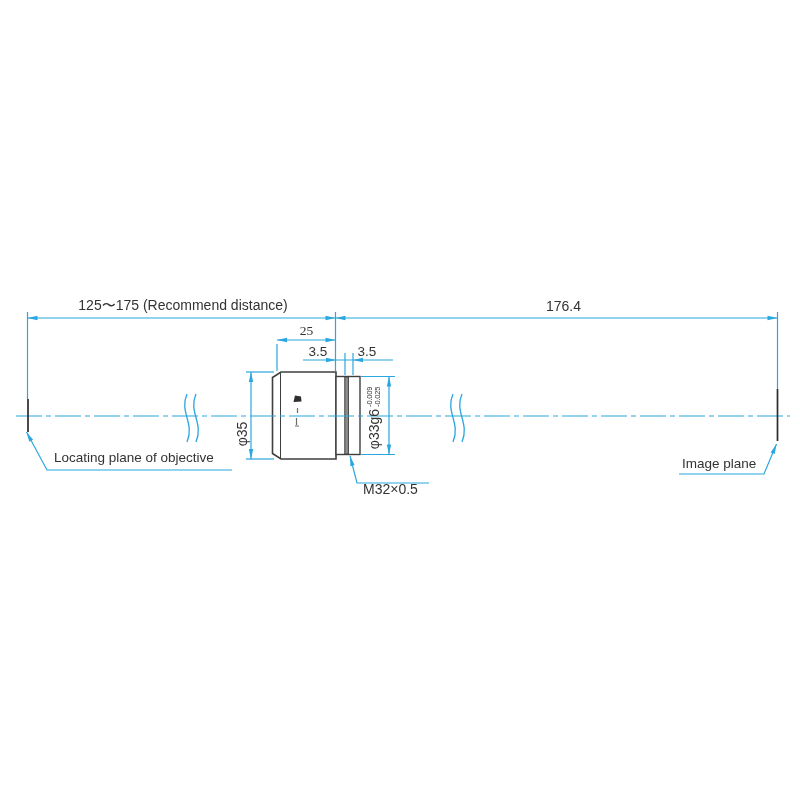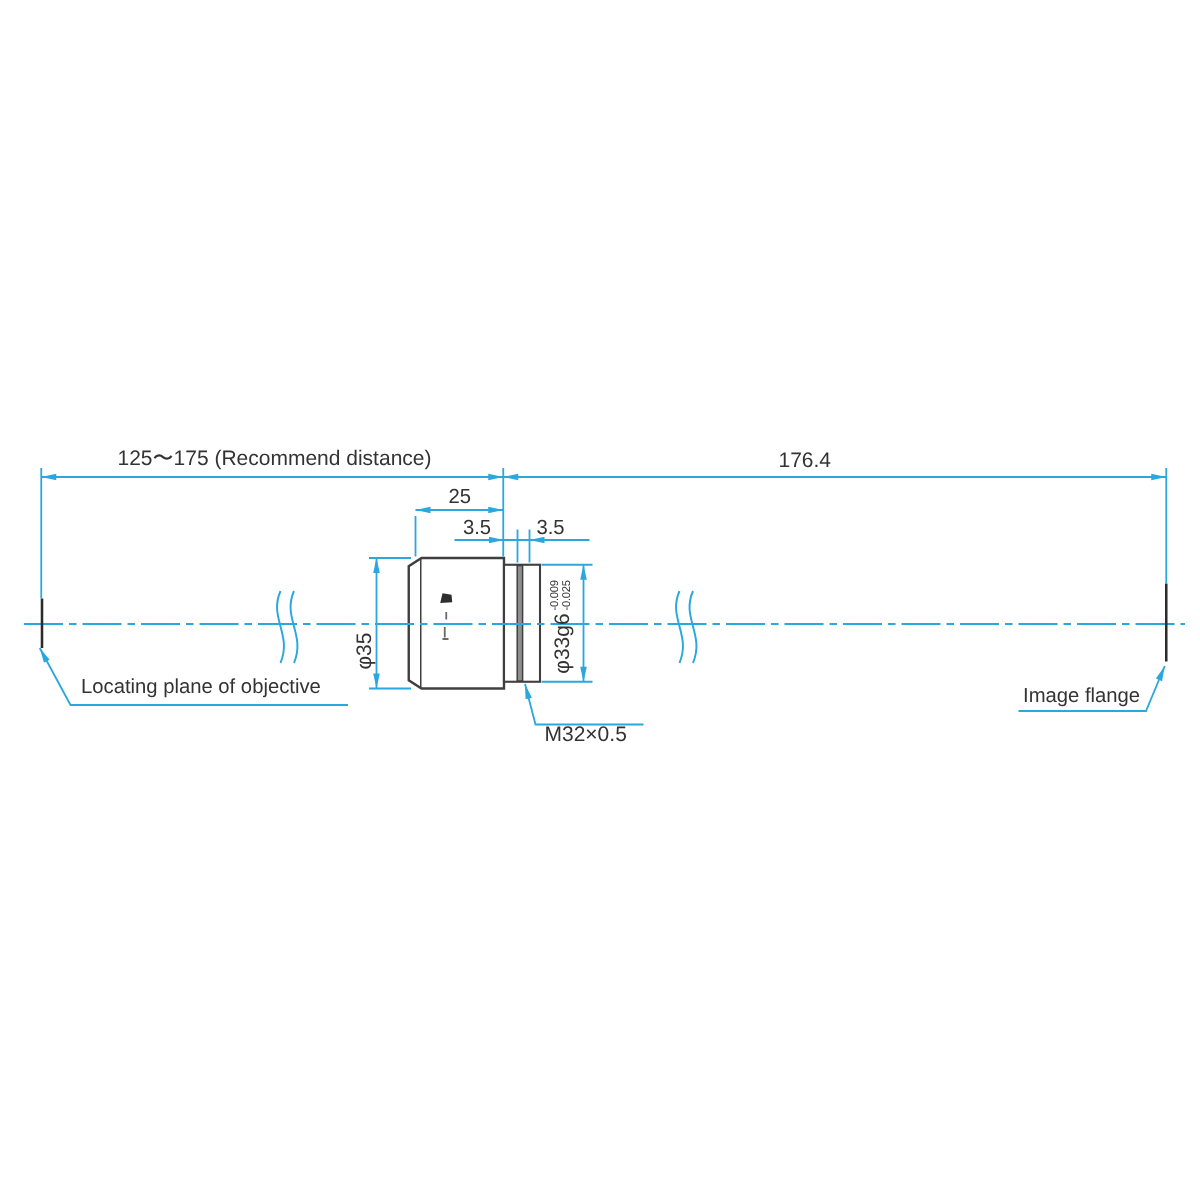--- a/index.html
+++ b/index.html
@@ -98,36 +98,36 @@
 
     <g stroke="var(--dim,#2aa7de)" stroke-width="1.2" fill="none">
       <path d="M232,470 H47 L26.5,432"></path>
       <path d="M429,483 H357 L350,456"></path>
       <path d="M679,474 H764 L776.5,444"></path>
     </g>
   </svg>
 
   <div class="lbl center" style="left:30px;top:297px;width:306px;">125〜175 (Recommend distance)</div>
 
-  <div class="lbl center" style="left:315px;top:298px;width:443px;">176.4</div>
+  <div class="lbl center" style="left:342px;top:298px;width:443px;">176.4</div>
 
-  <div class="lbl center" style="left:277px;top:323px;width:59px;font-size:13.5px;">25</div>
+  <div class="lbl center" style="left:277px;top:323px;width:59px;font-size:13.5px;font-family:Liberation Serif, serif;">25</div>
 
   <div class="lbl center" style="left:296px;top:344px;width:44px;font-size:13.5px;">3.5</div>
 
   <div class="lbl center" style="left:346px;top:344px;width:42px;font-size:13.5px;">3.5</div>
 
   <div class="lbl rot" style="left:219px;top:425px;width:46px;height:18px;">φ35</div>
 
   <div class="lbl rot" style="left:336px;top:409px;width:76px;height:18px;">
     <span>φ33g6</span>
     <span class="tolstack">
       <span>-0.009</span>
       <span>-0.025</span>
     </span>
   </div>
 
   <div class="lbl" style="left:363px;top:465px;margin-top:16px;">M32×0.5</div>
 
   <div class="lbl" style="left:54px;top:450px;font-size:13.5px;">Locating plane of objective</div>
 
-  <div class="lbl" style="left:682px;top:456px;font-size:13.5px;">Image flange</div>
+  <div class="lbl" style="left:682px;top:456px;font-size:13.5px;">Image plane</div>
 </div>
 
 </body></html>

